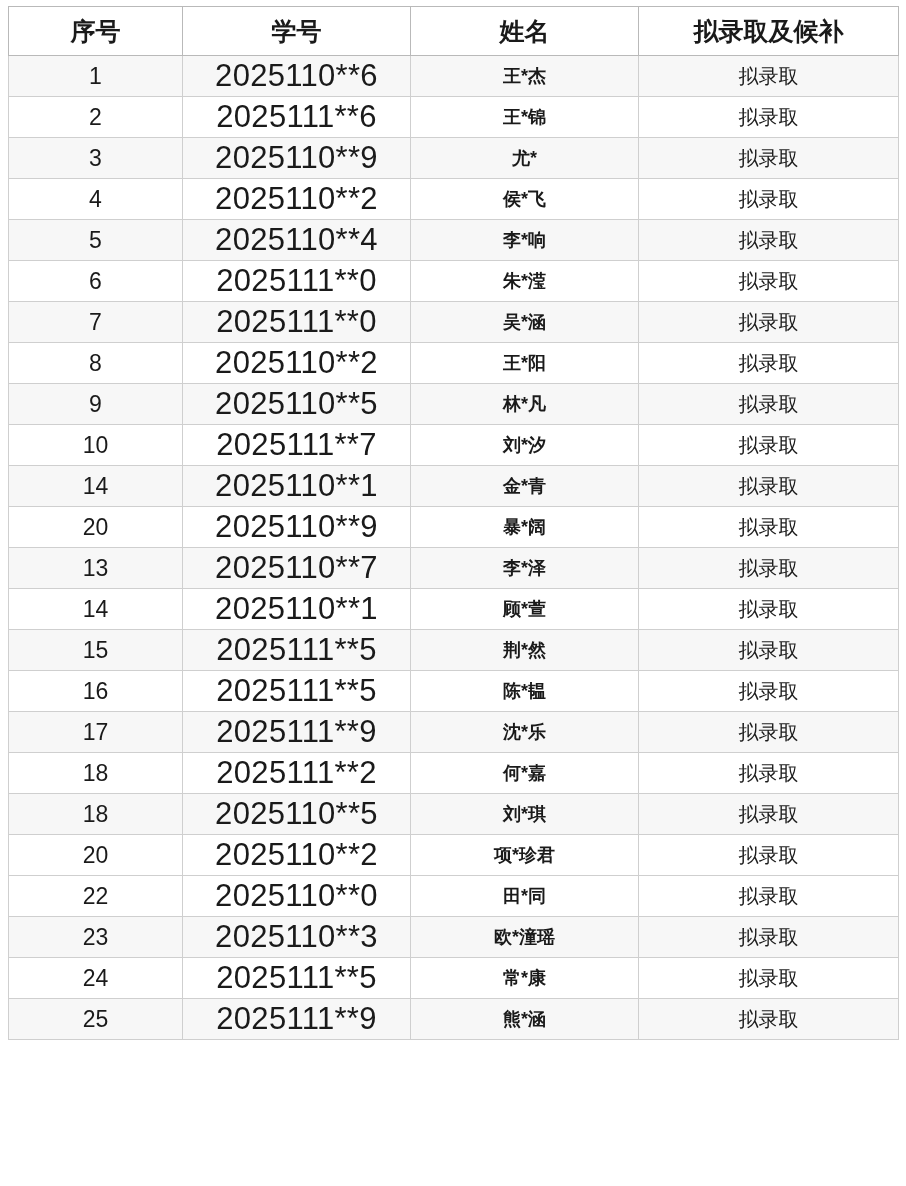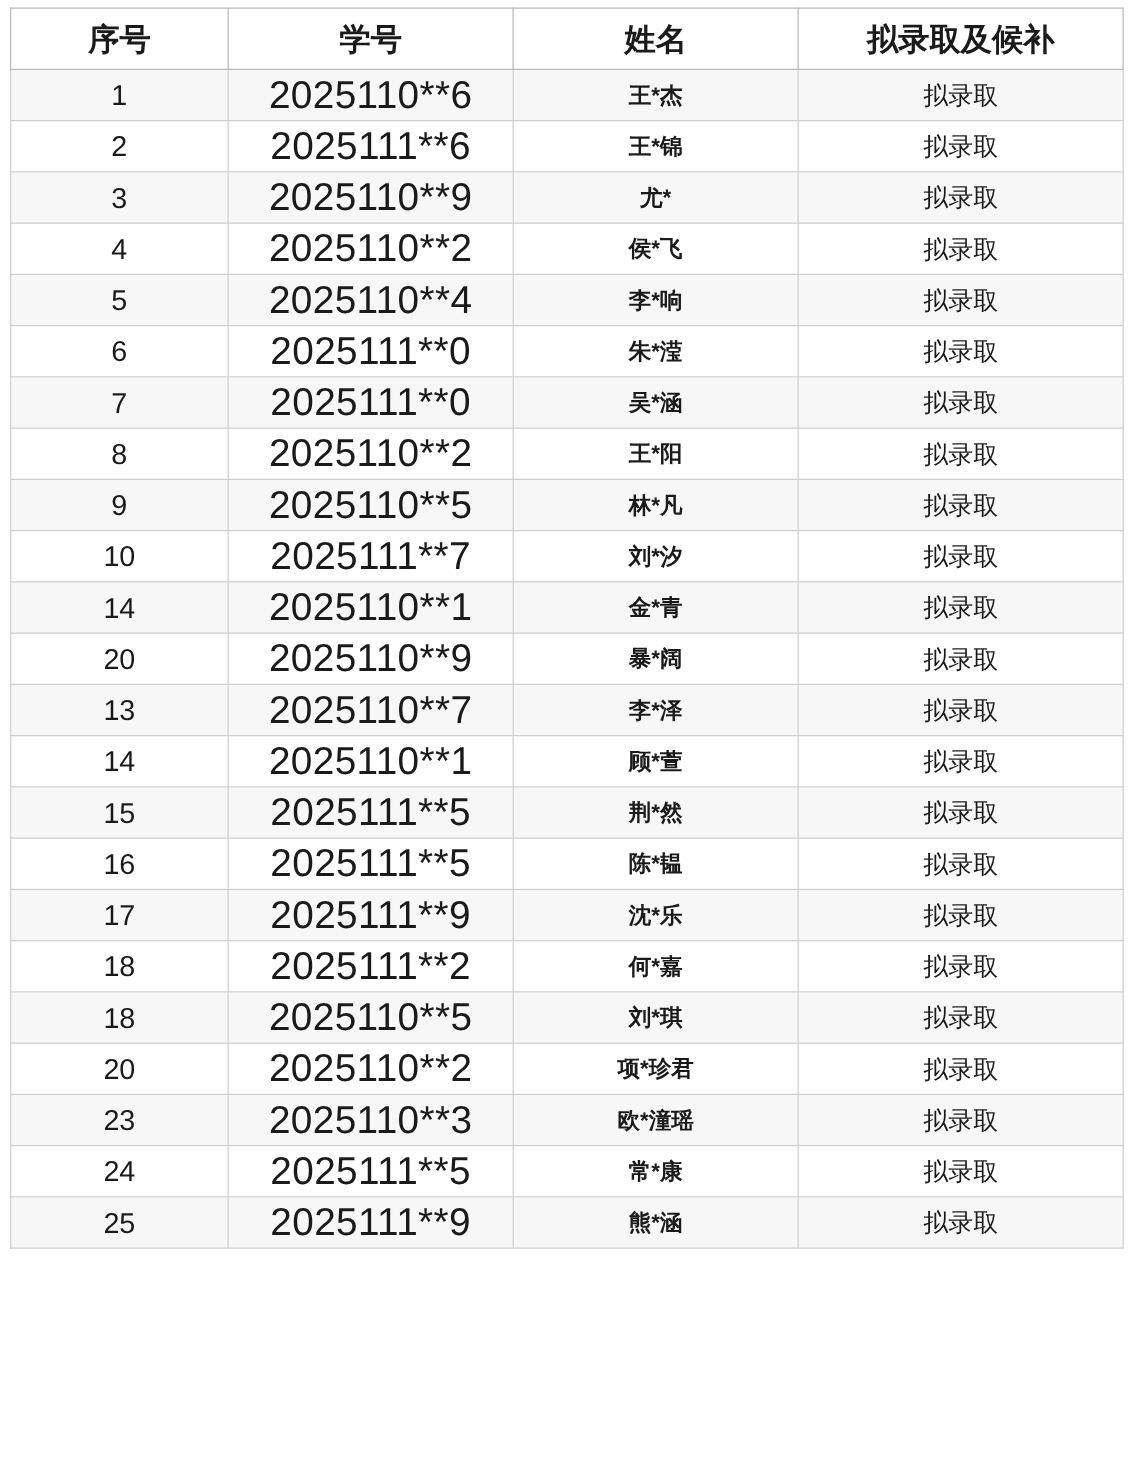--- a/index.html
+++ b/index.html
@@ -204,20 +204,26 @@
           <td class="sid">2025110**5</td>
           <td class="name">刘*琪</td>
           <td class="status">拟录取</td>
         </tr>
         <tr class="odd">
           <td class="idx">20</td>
           <td class="sid">2025110**2</td>
           <td class="name">项*珍君</td>
           <td class="status">拟录取</td>
         </tr>
+        <tr class="odd">
+          <td class="idx">22</td>
+          <td class="sid">2025110**0</td>
+          <td class="name">田*同</td>
+          <td class="status">拟录取</td>
+        </tr>
         <tr class="even">
           <td class="idx">23</td>
           <td class="sid">2025110**3</td>
           <td class="name">欧*潼瑶</td>
           <td class="status">拟录取</td>
         </tr>
         <tr class="odd">
           <td class="idx">24</td>
           <td class="sid">2025111**5</td>
           <td class="name">常*康</td>

